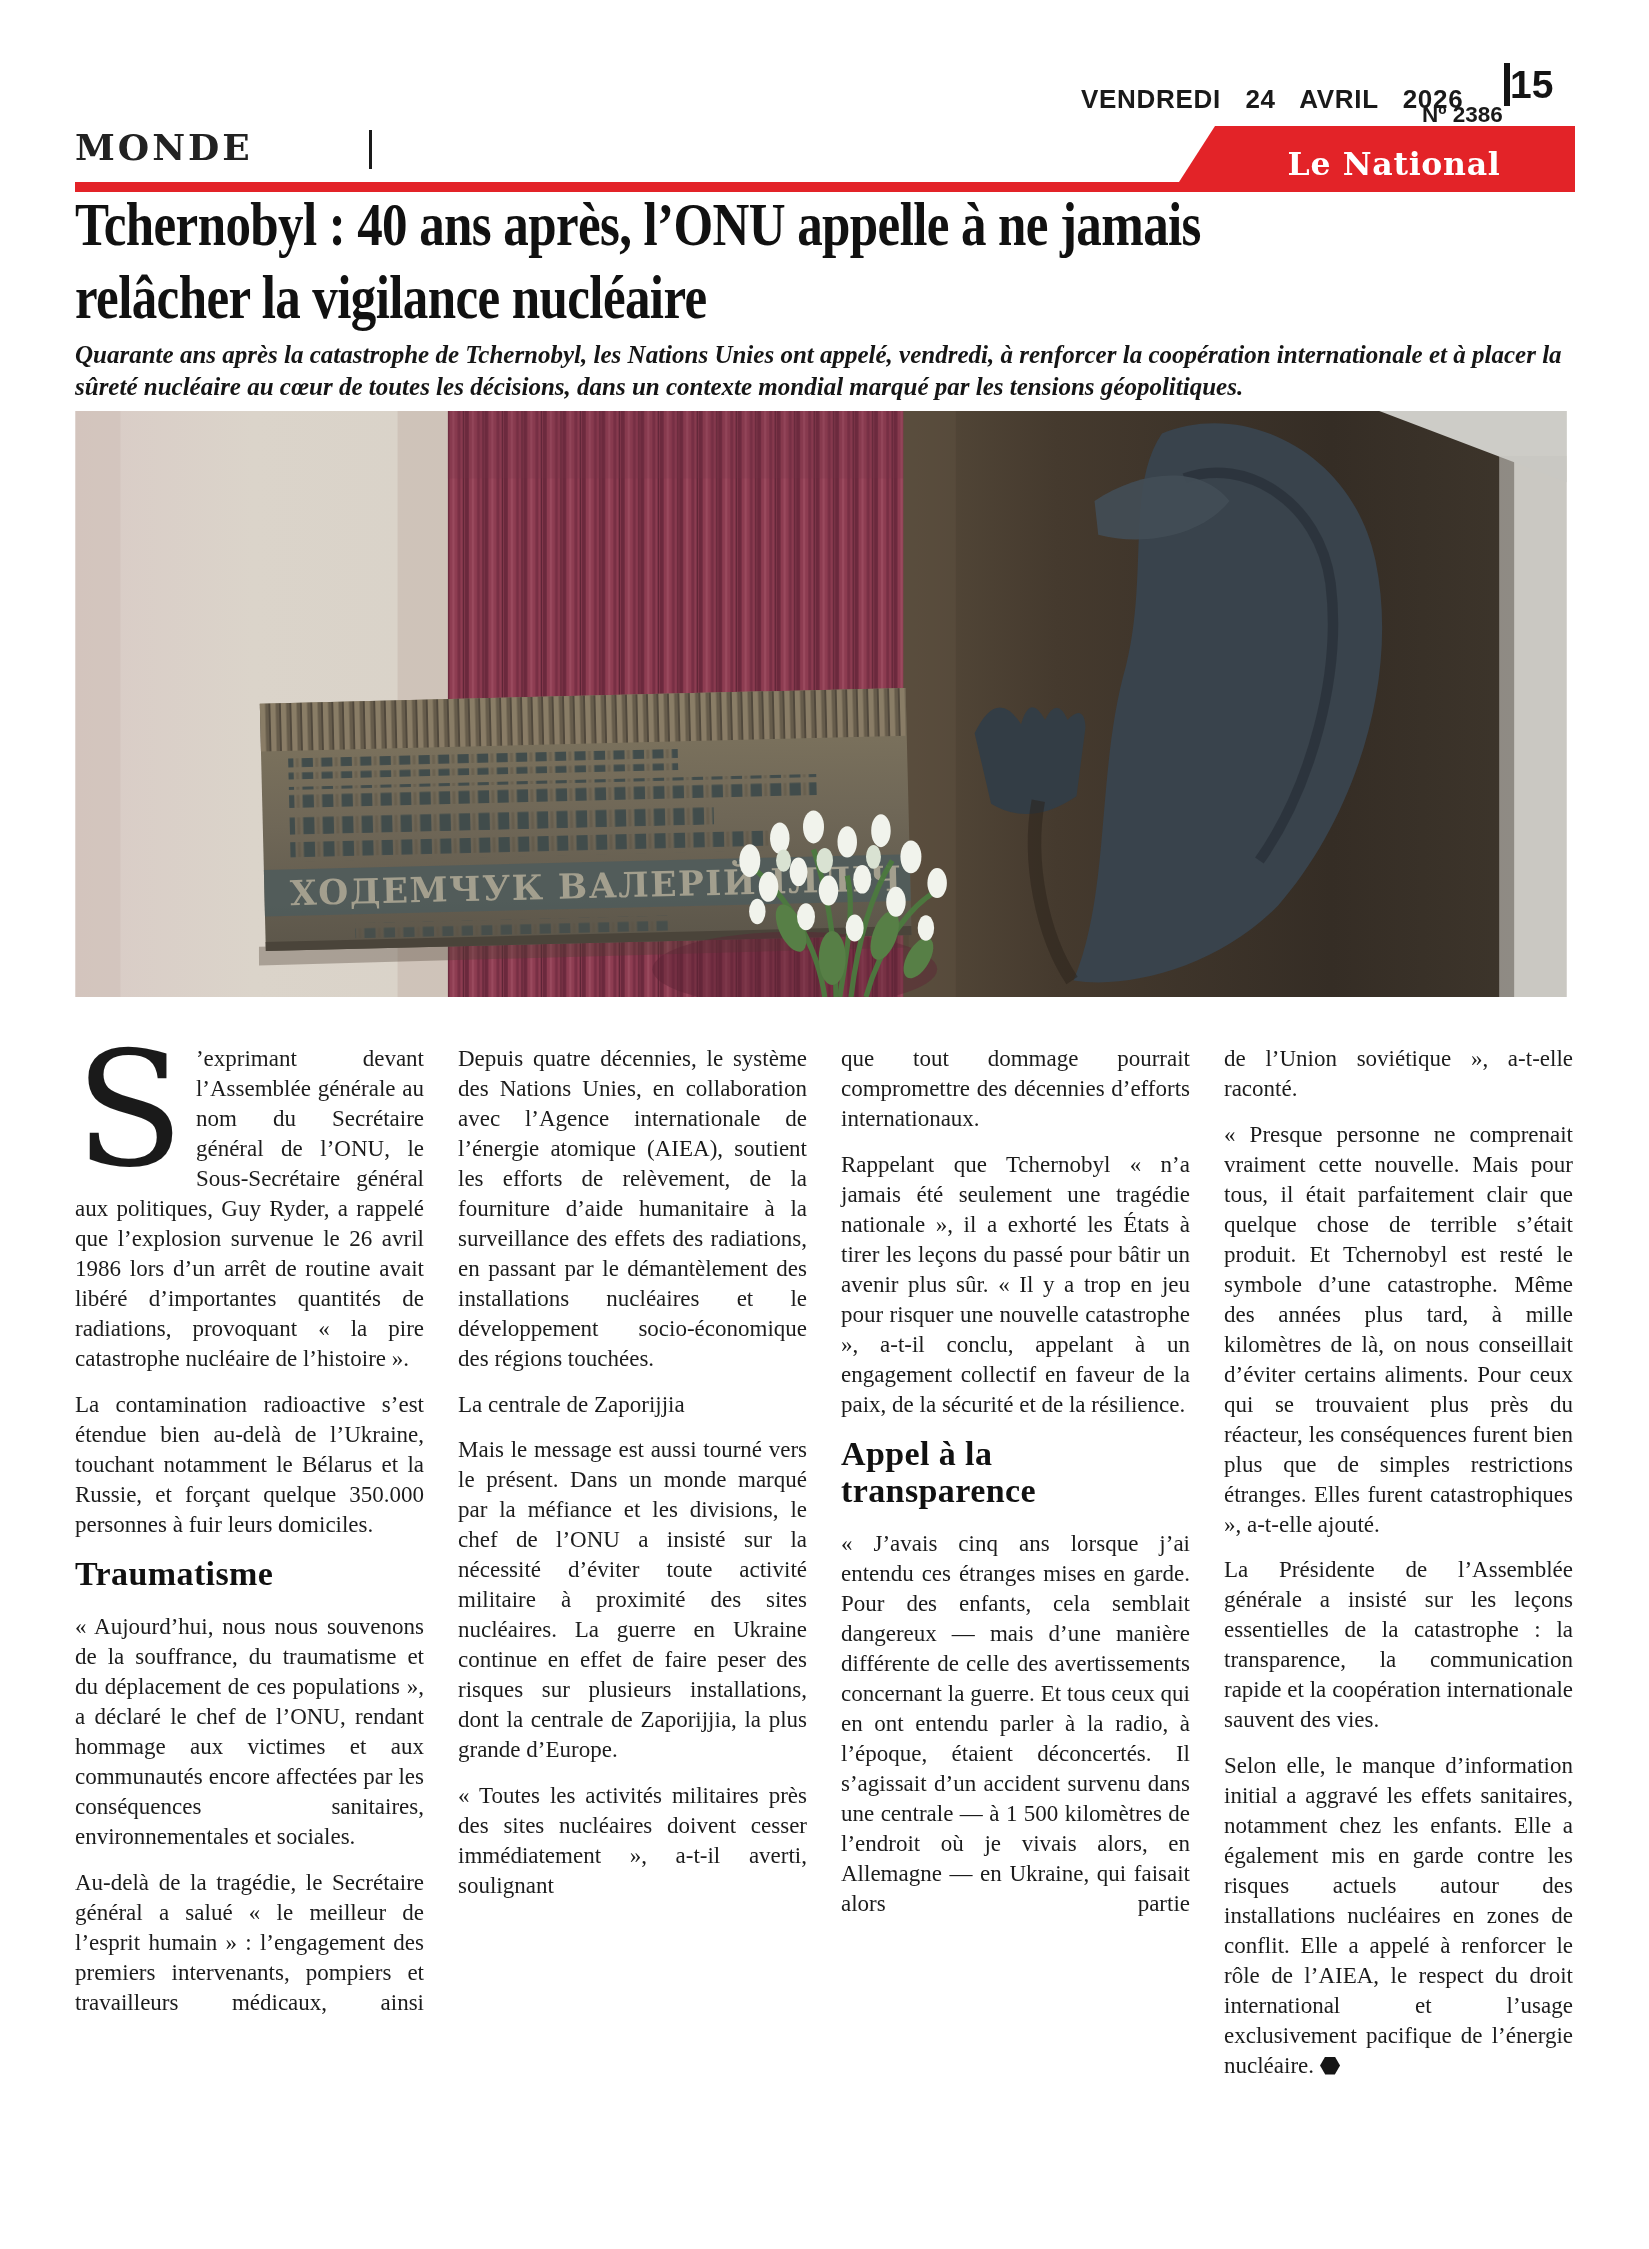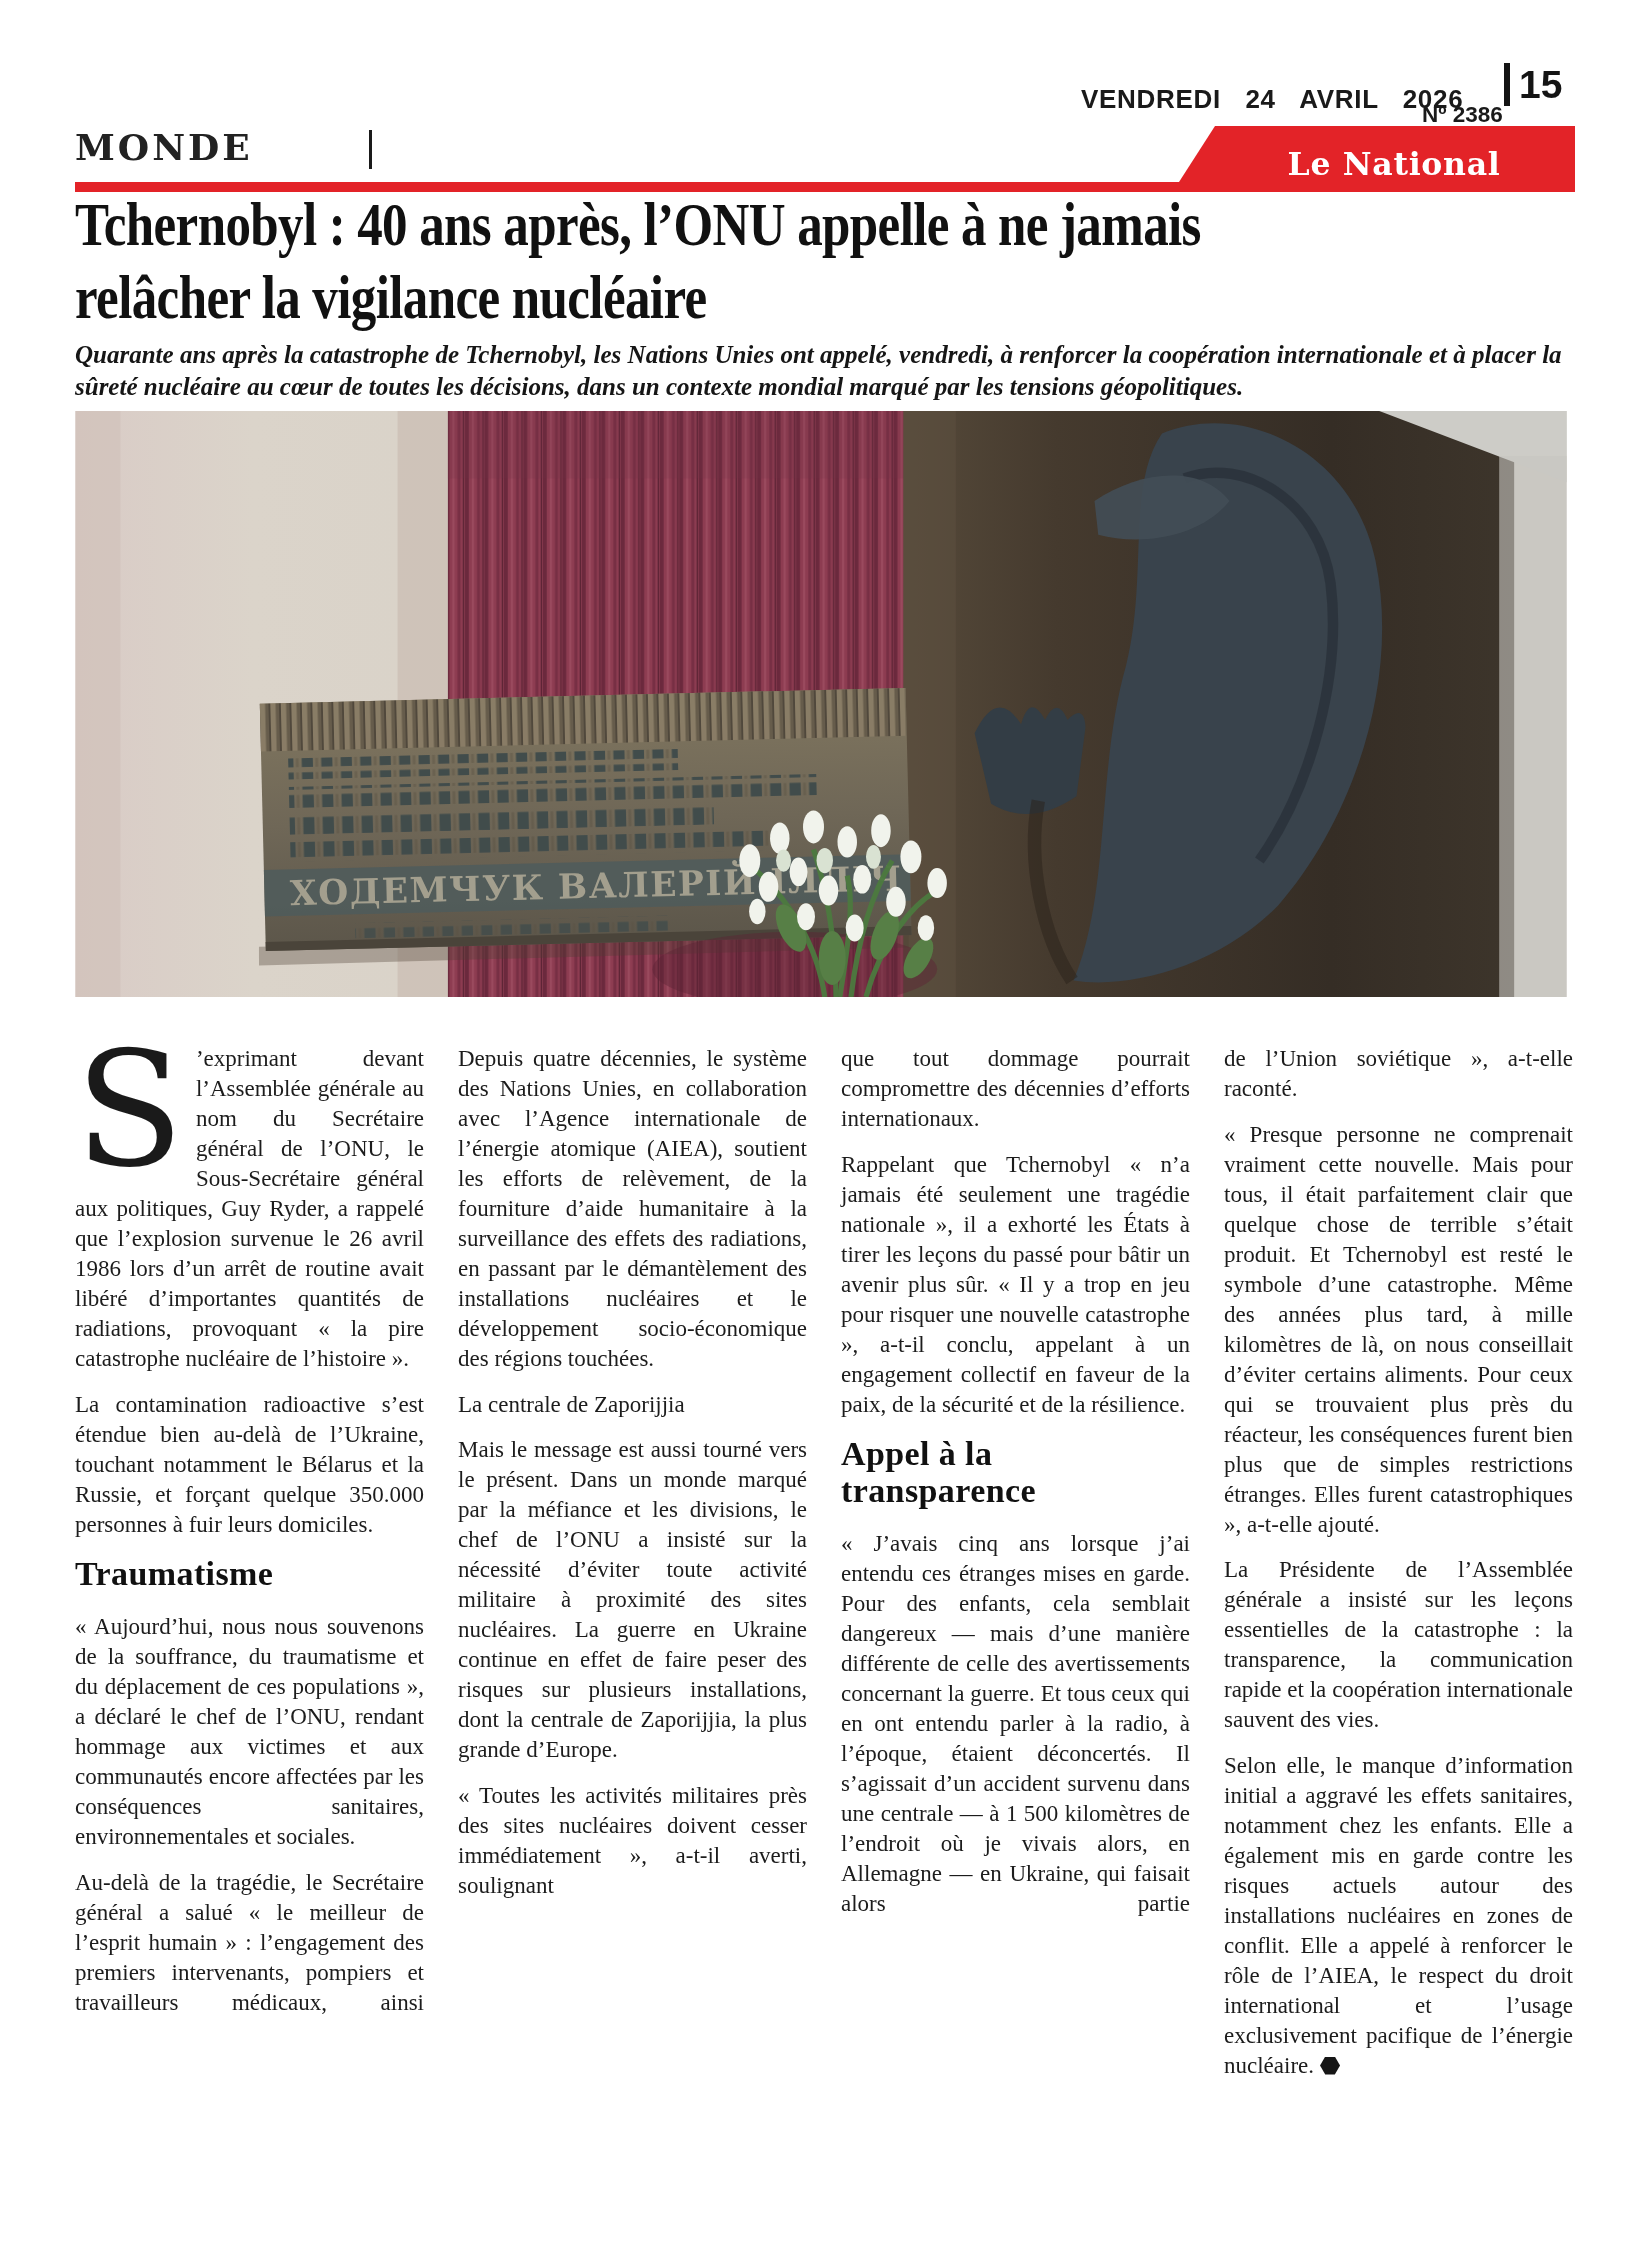--- a/index.html
+++ b/index.html
@@ -5,21 +5,21 @@
   html,body{margin:0;padding:0;}
   body{width:1650px;height:2250px;background:#ffffff;position:relative;overflow:hidden;
        font-family:"Liberation Serif",serif;color:#1c1c1c;}
   .abs{position:absolute;}
 
   
   .dateline{top:84px;left:1081px;font-family:"Liberation Sans",sans-serif;font-weight:bold;
             font-size:26px;letter-spacing:0.7px;word-spacing:16.5px;color:#1a1a1a;}
   .issue{top:84px;left:1422px;font-family:"Liberation Sans",sans-serif;font-weight:bold;font-size:22.5px;color:#1a1a1a;margin-top:18px;}
   .pagefold{top:63px;left:1504px;font-family:"Liberation Sans",sans-serif;font-weight:bold;font-size:39px;
-            border-left:6px solid #141414;padding-left:9px;line-height:43px;color:#141414;}
+            border-left:6px solid #141414;line-height:43px;color:#141414;}
   .section{top:126px;left:75px;font-family:"DejaVu Serif",serif;font-weight:bold;font-size:36px;
            letter-spacing:3px;color:#222;}
   .section-divider{top:130px;left:369px;width:3px;height:39px;background:#1a1a1a;}
   .badge{top:126px;left:1179px;width:396px;height:56px;background:#e32328;
          clip-path:polygon(36px 0,100% 0,100% 100%,0 100%);
          display:flex;align-items:flex-end;justify-content:center;padding-left:34px;box-sizing:border-box;}
   .badge span{font-family:"DejaVu Serif",serif;font-weight:bold;font-size:31.5px;color:#ffffff;letter-spacing:0.7px;}
   .red-rule{top:182px;left:75px;width:1500px;height:9.7px;background:#e32328;}
 
   

